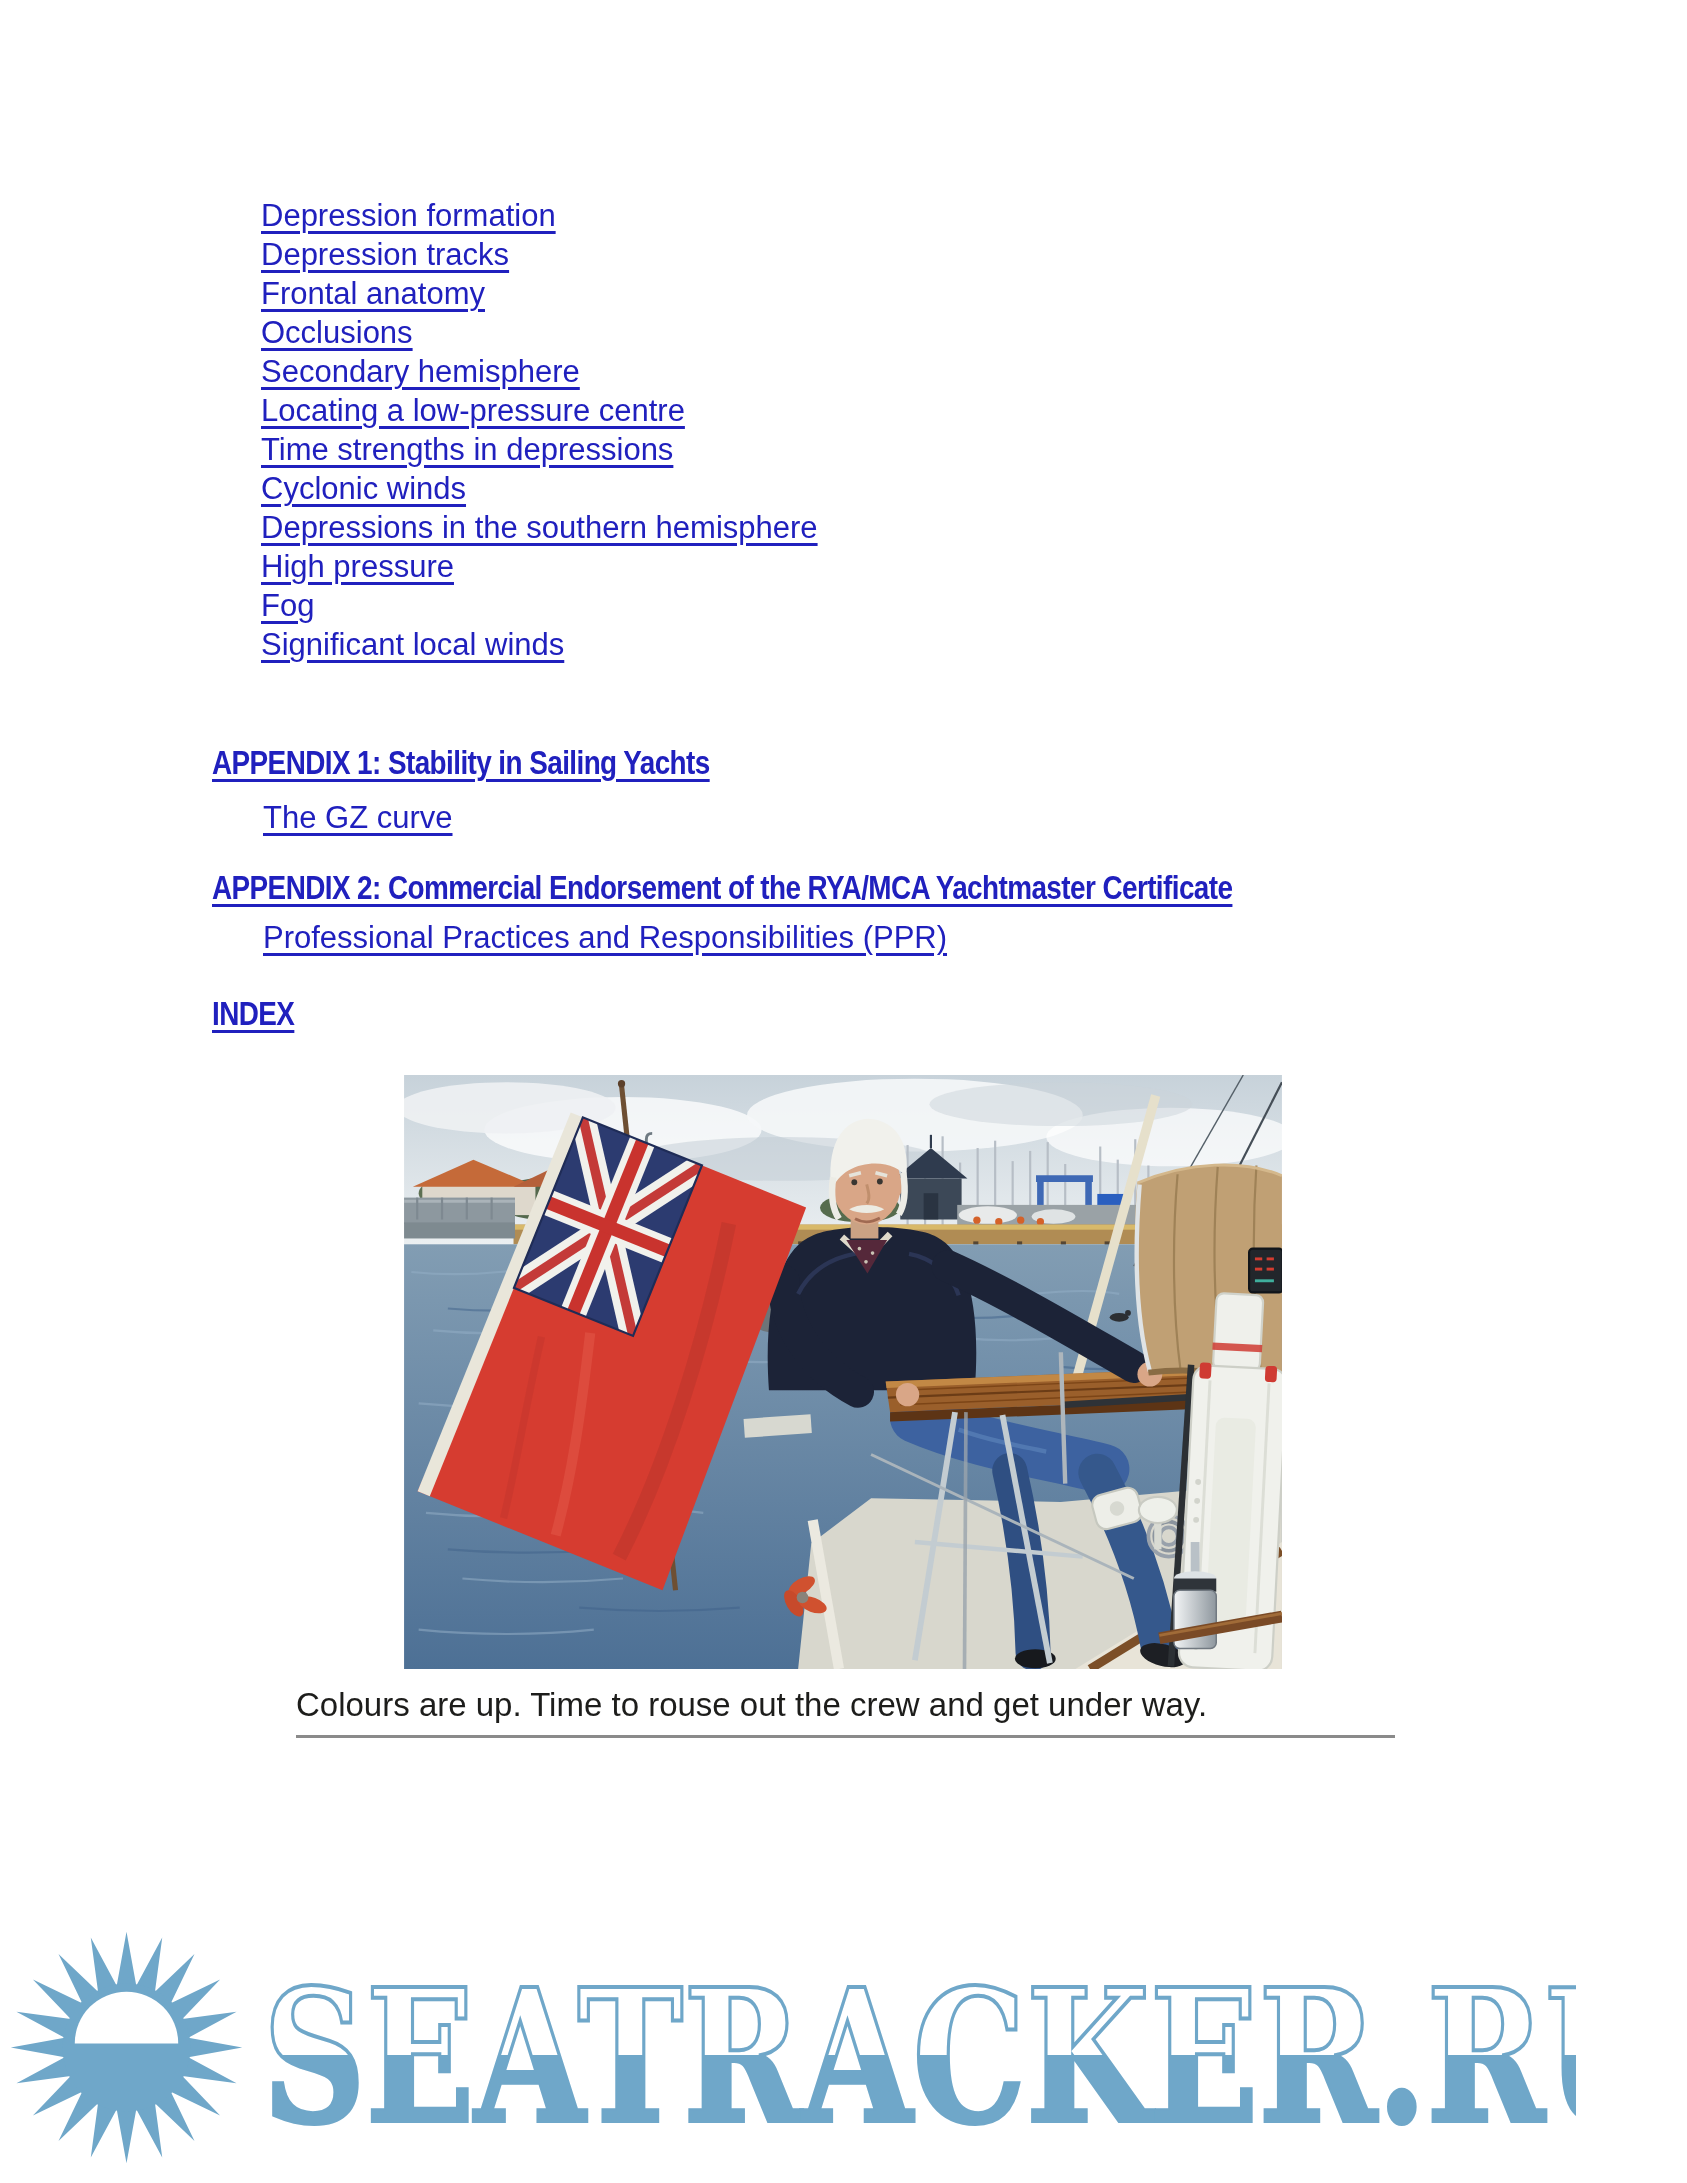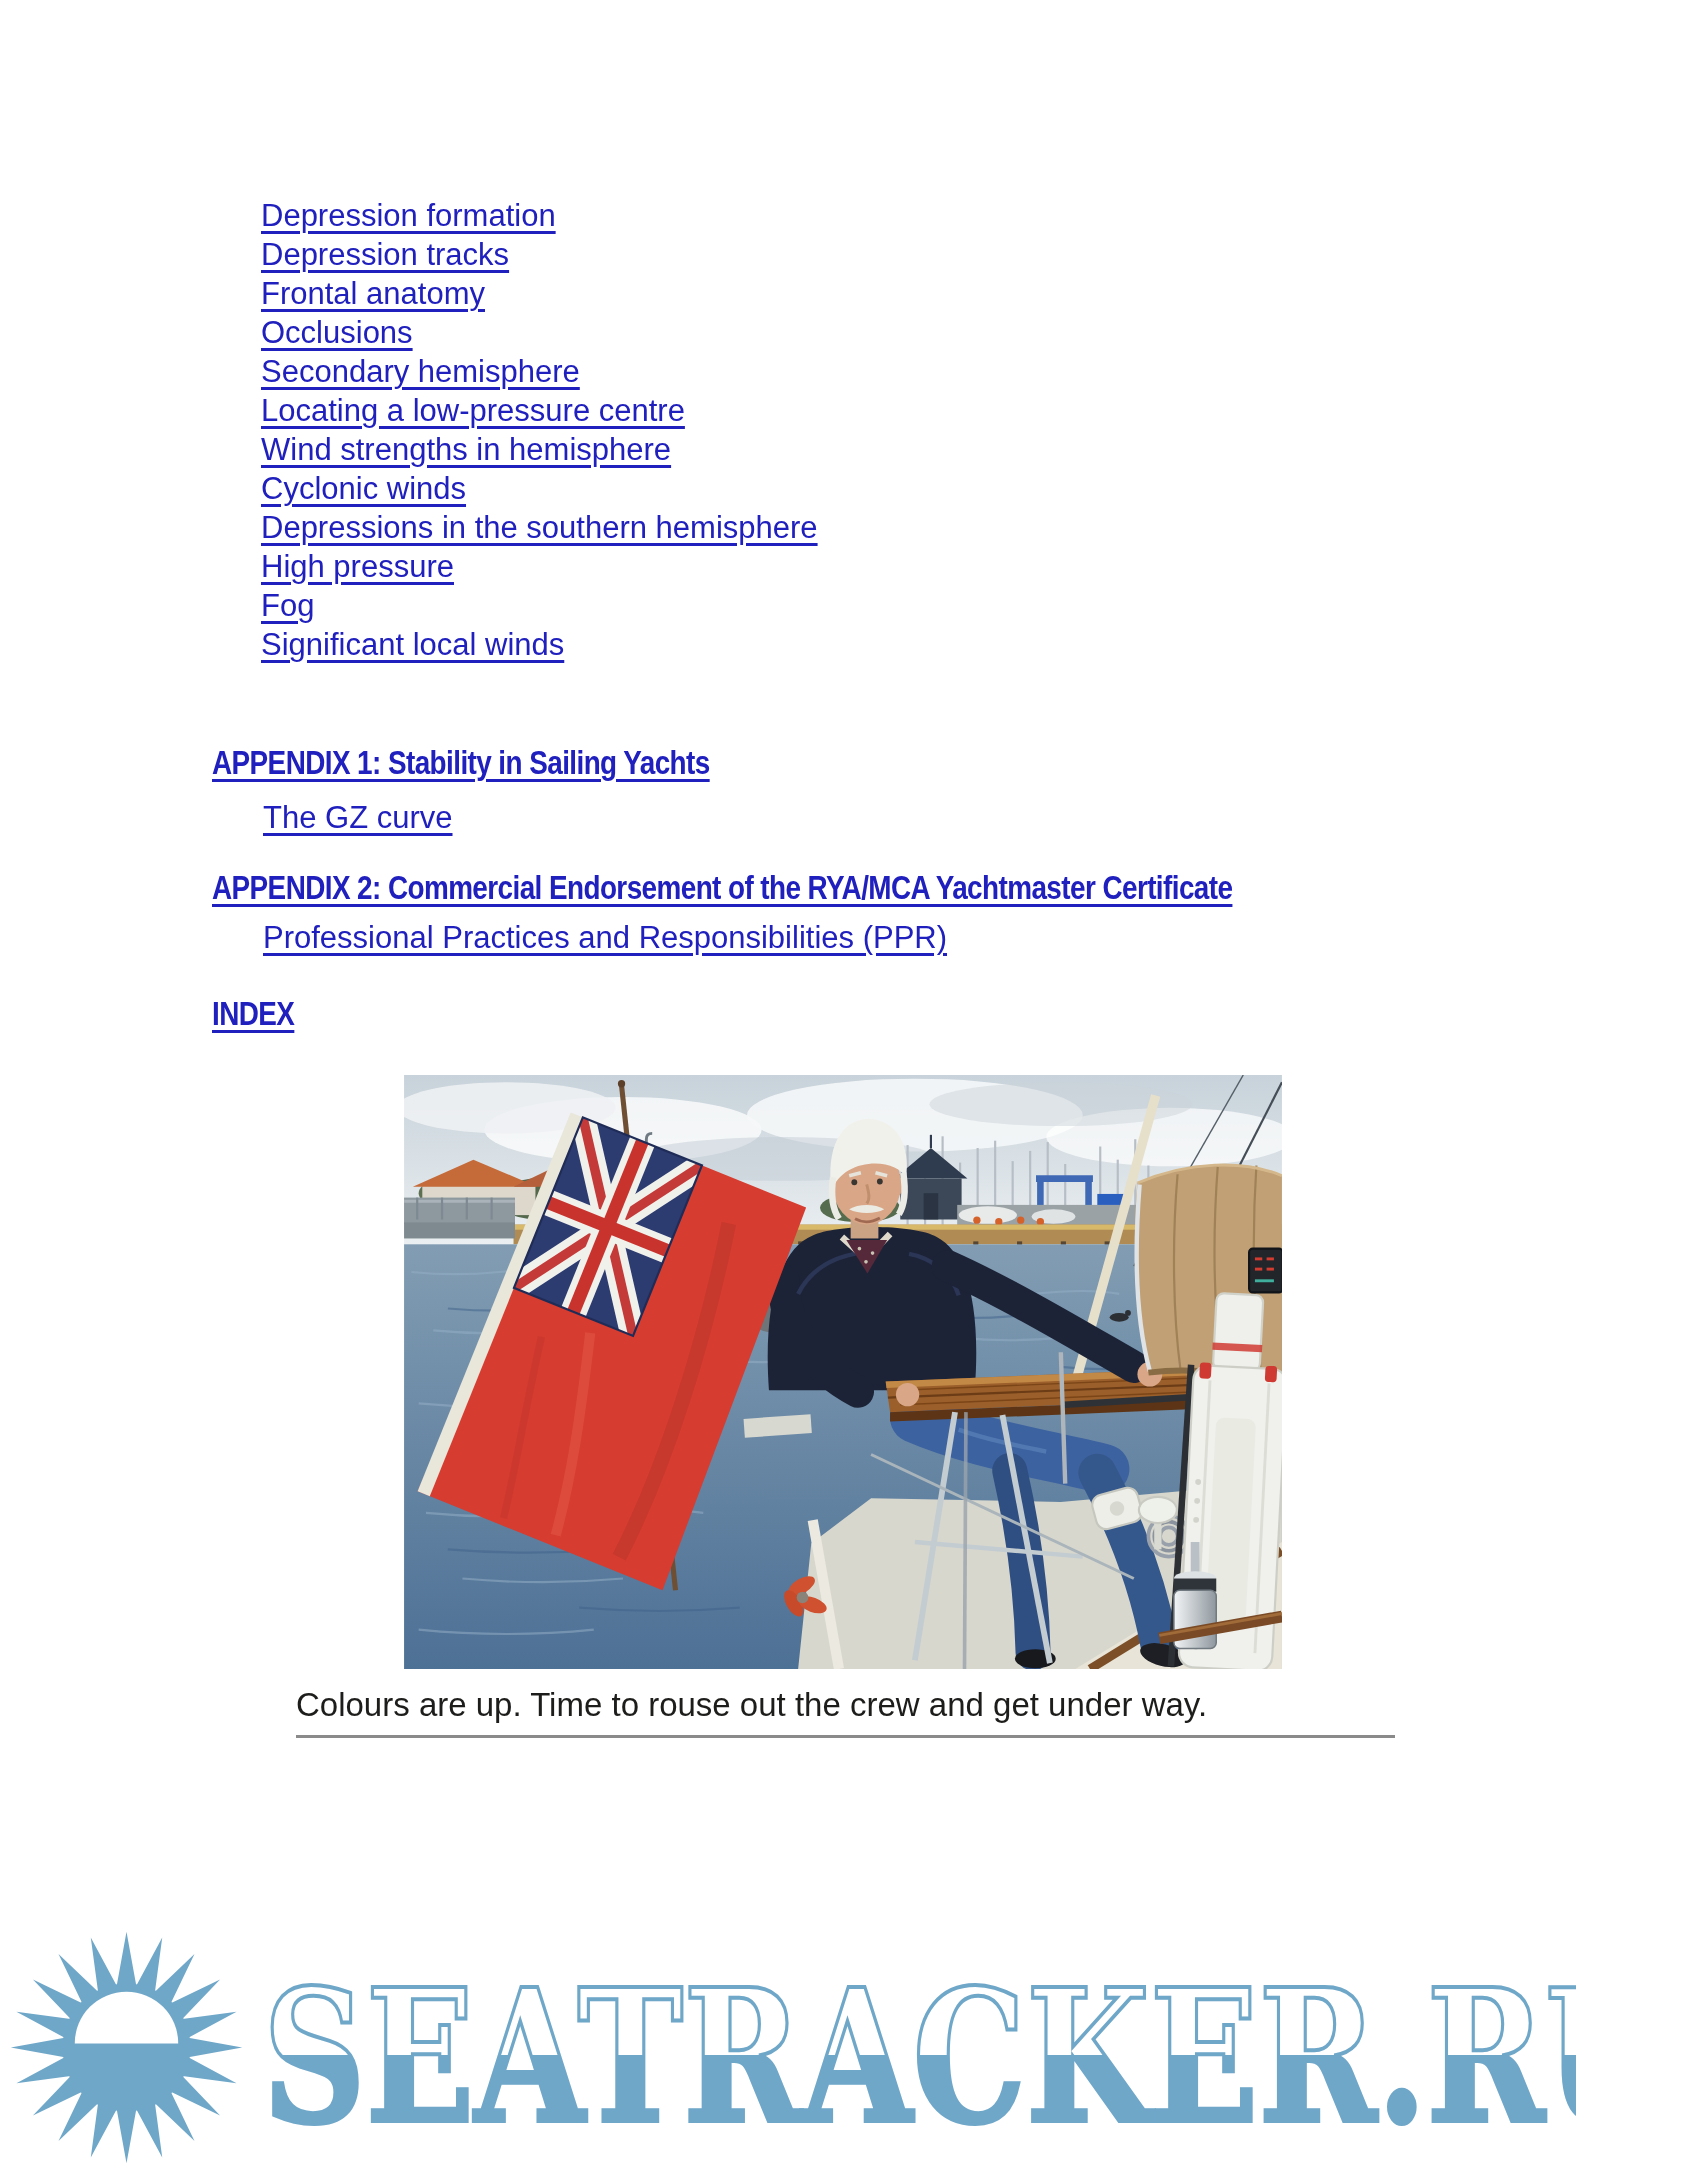--- a/index.html
+++ b/index.html
@@ -42,21 +42,21 @@
 
 <div class="page">
 
   <nav class="toc-links">
     <a class="toc-link">Depression formation</a>
     <a class="toc-link">Depression tracks</a>
     <a class="toc-link">Frontal anatomy</a>
     <a class="toc-link">Occlusions</a>
     <a class="toc-link">Secondary hemisphere</a>
     <a class="toc-link">Locating a low-pressure centre</a>
-    <a class="toc-link">Wind strengths in hemisphere</a>
+    <a class="toc-link">Time strengths in depressions</a>
     <a class="toc-link">Cyclonic winds</a>
     <a class="toc-link">Depressions in the southern hemisphere</a>
     <a class="toc-link">High pressure</a>
     <a class="toc-link">Fog</a>
     <a class="toc-link">Significant local winds</a>
   </nav>
 
   <a class="toc-heading" style="top:740px">APPENDIX 1: Stability in Sailing Yachts</a>
   <a class="toc-sublink" style="top:800px">The GZ curve</a>
   <a class="toc-heading" style="top:865px">APPENDIX 2: Commercial Endorsement of the RYA/MCA Yachtmaster Certificate</a>

